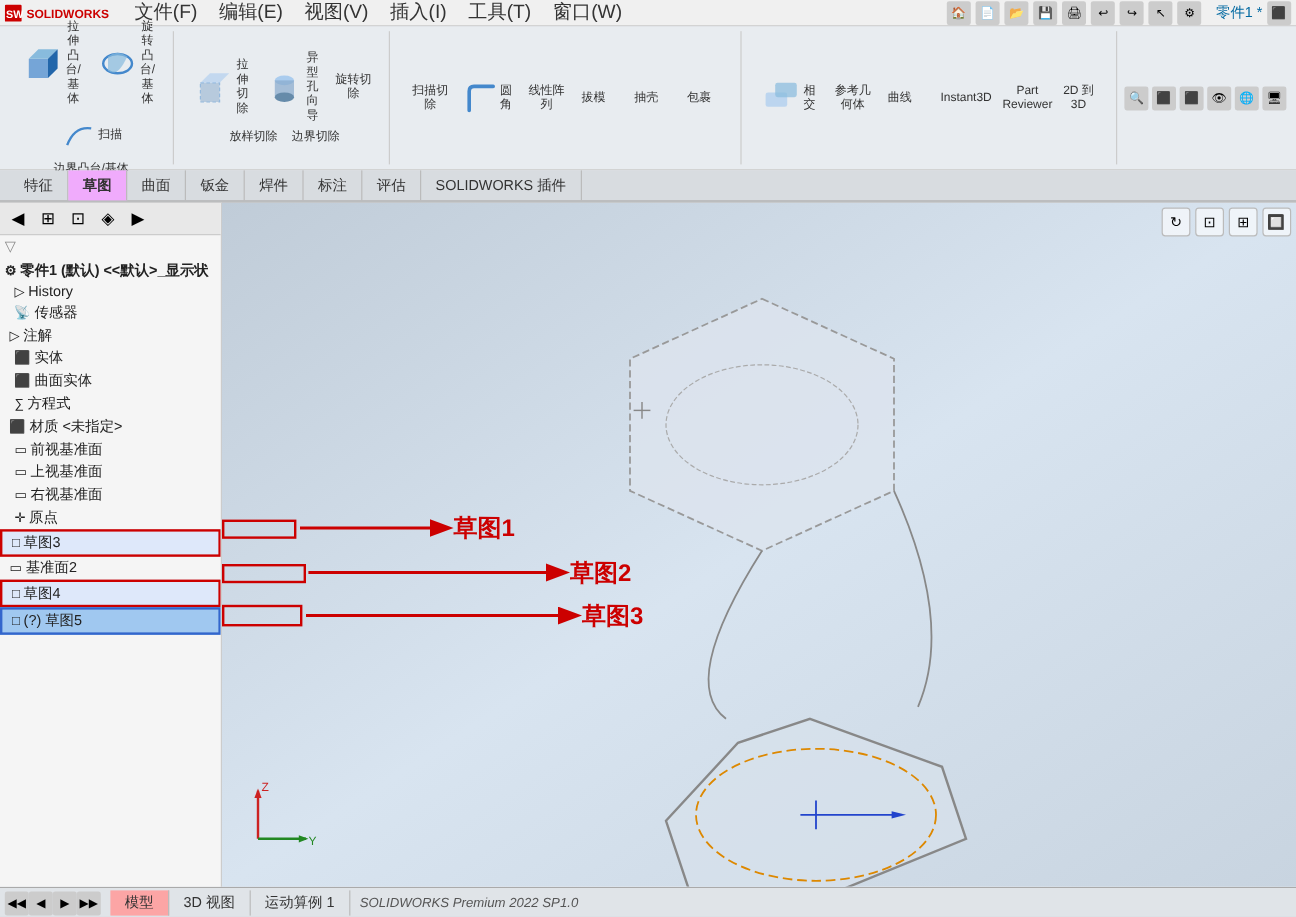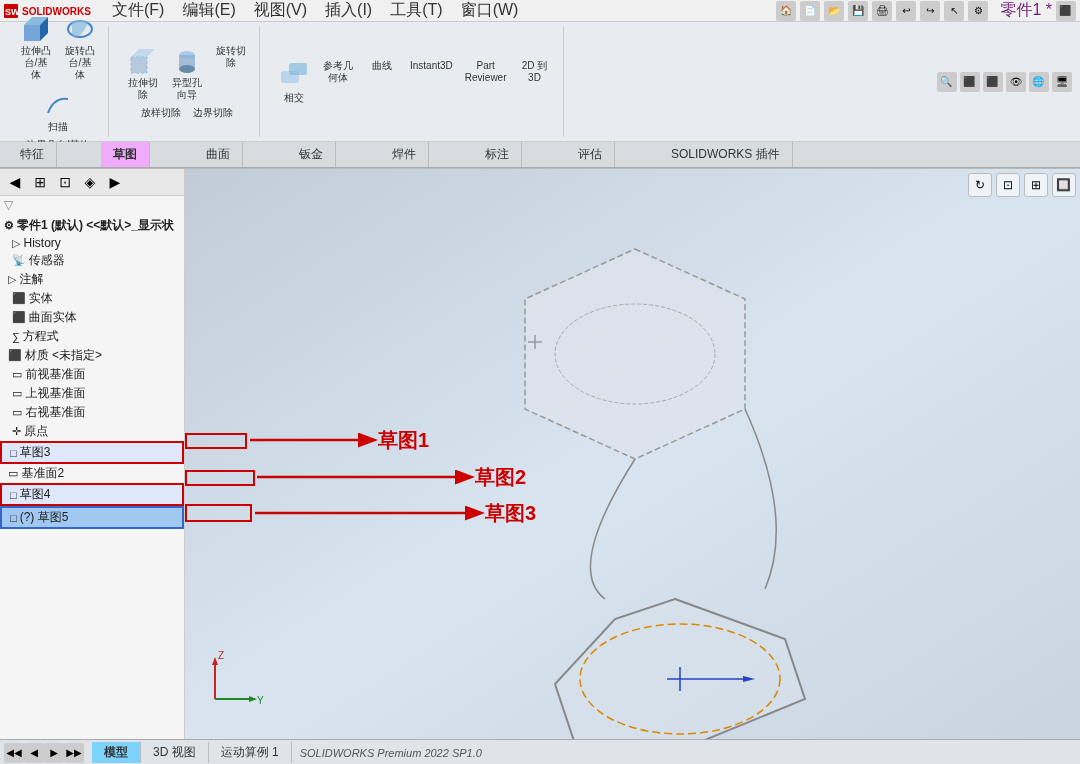--- a/index.html
+++ b/index.html
@@ -11,27 +11,27 @@
       border-bottom: 1px solid #ccc; padding: 0 4px; gap: 2px;
     }
     .top-menubar .logo { font-weight: bold; font-size: 11px; color: #cc0000; margin-right: 8px; display: flex; align-items: center; gap: 2px; }
     .menu-item { padding: 2px 8px; font-size: 16px; cursor: pointer; color: #333; }
     .tb-icon { width: 20px; height: 20px; background: #ccc; border-radius: 2px; display: flex; align-items: center; justify-content: center; font-size: 10px; cursor: pointer; }
 
     
     .ribbon { background: #e8ecf0; border-bottom: 1px solid #bbb; display: flex; flex-direction: column; }
     .ribbon-tools { display: flex; align-items: center; padding: 4px 8px; gap: 6px; height: 120px; border-bottom: 1px solid #ccc; }
     .ribbon-group { display: flex; flex-direction: column; align-items: center; border-right: 1px solid #ccc; padding: 2px 8px; gap: 2px; height: 100%; justify-content: center; }
-    .ribbon-btn { display: flex; flex-direction: column; align-items: center; cursor: pointer; padding: 2px 4px; border-radius: 2px; min-width: 40px; }
+    .ribbon-btn { display: flex; flex-direction: row; align-items: center; cursor: pointer; padding: 2px 4px; border-radius: 2px; min-width: 40px; }
     .ribbon-btn-icon { width: 32px; height: 32px; display: flex; align-items: center; justify-content: center; }
     .ribbon-btn-label { font-size: 10px; color: #333; text-align: center; line-height: 1.2; }
     .ribbon-btn-row { display: flex; gap: 4px; }
 
     
-    .ribbon-tabs { display: flex; align-items: center; background: #d8dce0; padding: 0 8px; border-bottom: 1px solid #aaa; gap: 44px; }
+    .ribbon-tabs { display: flex; align-items: center; background: #d8dce0; padding: 0 8px; border-bottom: 1px solid #aaa; }
     .ribbon-tab { padding: 4px 12px; font-size: 12px; cursor: pointer; color: #333; border-right: 1px solid #bbb; }
     .ribbon-tab.active { background: #f0abfc; font-weight: bold; }
 
     
     .main-area { display: flex; height: calc(764px - 22px - 120px - 26px - 26px); }
 
     
     .sidebar { width: 185px; background: #f5f5f5; border-right: 1px solid #ccc; display: flex; flex-direction: column; overflow: hidden; }
     .sidebar-toolbar { display: flex; align-items: center; padding: 2px 4px; background: #e8e8e8; border-bottom: 1px solid #ccc; gap: 3px; }
     .sidebar-tb-btn { width: 22px; height: 22px; display: flex; align-items: center; justify-content: center; cursor: pointer; border-radius: 2px; font-size: 14px; }
@@ -40,21 +40,21 @@
     .tree { padding: 2px 0; flex: 1; overflow-y: auto; }
     .tree-item { display: flex; align-items: center; padding: 1px 4px; cursor: pointer; font-size: 12px; color: #222; }
     .tree-item .tree-icon { margin-right: 3px; font-size: 11px; }
 
     
     .canvas-area { flex: 1; background: linear-gradient(135deg, #c8d0dc 0%, #dde4ec 40%, #e8edf5 70%, #d8e0e8 100%); position: relative; overflow: hidden; }
 
     
     .bottom-bar { display: flex; align-items: center; background: #e0e4e8; border-top: 1px solid #aaa; height: 26px; padding: 0 4px; gap: 0; }
     .bottom-tab { padding: 2px 12px; font-size: 12px; cursor: pointer; border-right: 1px solid #bbb; color: #333; }
-    .bottom-tab.active { background: #7dd3fc; font-weight: bold; }
+    .bottom-tab.active { background: #fca5a5; font-weight: normal; }
     .bottom-status { font-size: 11px; color: #555; padding: 2px 8px; font-style: italic; }
 
     
     .canvas-svg { position: absolute; top: 0; left: 0; width: 100%; height: 100%; }
 
     
     .right-icons { position: absolute; top: 4px; right: 4px; display: flex; gap: 4px; }
     .r-icon { width: 24px; height: 24px; background: rgba(255,255,255,0.6); border-radius: 3px; display: flex; align-items: center; justify-content: center; font-size: 12px; cursor: pointer; border: 1px solid #bbb; }
 
     
@@ -81,21 +81,21 @@
 
     <div class="tb-icon">🏠</div>
     <div class="tb-icon">📄</div>
     <div class="tb-icon">📂</div>
     <div class="tb-icon">💾</div>
     <div class="tb-icon">🖨</div>
     <div class="tb-icon">↩</div>
     <div class="tb-icon">↪</div>
     <div class="tb-icon">↖</div>
     <div class="tb-icon">⚙</div>
-    <div style="display:flex; align-items:flex-start; gap:2px; margin-left:8px; font-size:16px; color:#701a75;">
+    <div style="display:flex; align-items:flex-start; gap:2px; margin-left:8px; font-size:12px; color:#0369a1;">
       <span>零件1 *</span>
     </div>
     <div class="tb-icon">⬛</div>
   </div>
 </div>
 
 <div class="ribbon">
   <div class="ribbon-tools">
 
     <div class="ribbon-group">
@@ -165,20 +165,47 @@
       <div class="ribbon-btn-row">
         <div class="ribbon-btn">
           <div class="ribbon-btn-label">放样切除</div>
         </div>
         <div class="ribbon-btn">
           <div class="ribbon-btn-label">边界切除</div>
         </div>
       </div>
     </div>
 
+    <div class="ribbon-group">
+      <div class="ribbon-btn-row">
+        <div class="ribbon-btn">
+          <div class="ribbon-btn-label">扫描切除</div>
+        </div>
+        <div class="ribbon-btn">
+          <div class="ribbon-btn-icon">
+            <svg width="28" height="28" viewBox="0 0 28 28">
+                <path d="M4,24 L4,8 Q4,4 8,4 L24,4" stroke="#4488cc" stroke-width="3" fill="none" stroke-linecap="round"></path>
+              </svg>
+          </div>
+          <div class="ribbon-btn-label">圆角</div>
+        </div>
+        <div class="ribbon-btn">
+          <div class="ribbon-btn-label">线性阵<br>列</div>
+        </div>
+        <div class="ribbon-btn">
+          <div class="ribbon-btn-label">拔模</div>
+        </div>
+        <div class="ribbon-btn">
+          <div class="ribbon-btn-label">抽壳</div>
+        </div>
+        <div class="ribbon-btn">
+          <div class="ribbon-btn-label">包裹</div>
+        </div>
+      </div>
+    </div>
 
     <div class="ribbon-group">
       <div class="ribbon-btn-row">
         <div class="ribbon-btn">
           <div class="ribbon-btn-icon">
             <svg width="30" height="30" viewBox="0 0 30 30">
                 <rect x="2" y="10" width="18" height="12" rx="2" fill="#aaccee" opacity="0.7"></rect>
                 <rect x="10" y="2" width="18" height="12" rx="2" fill="#88bbdd" opacity="0.7"></rect>
               </svg>
           </div>

